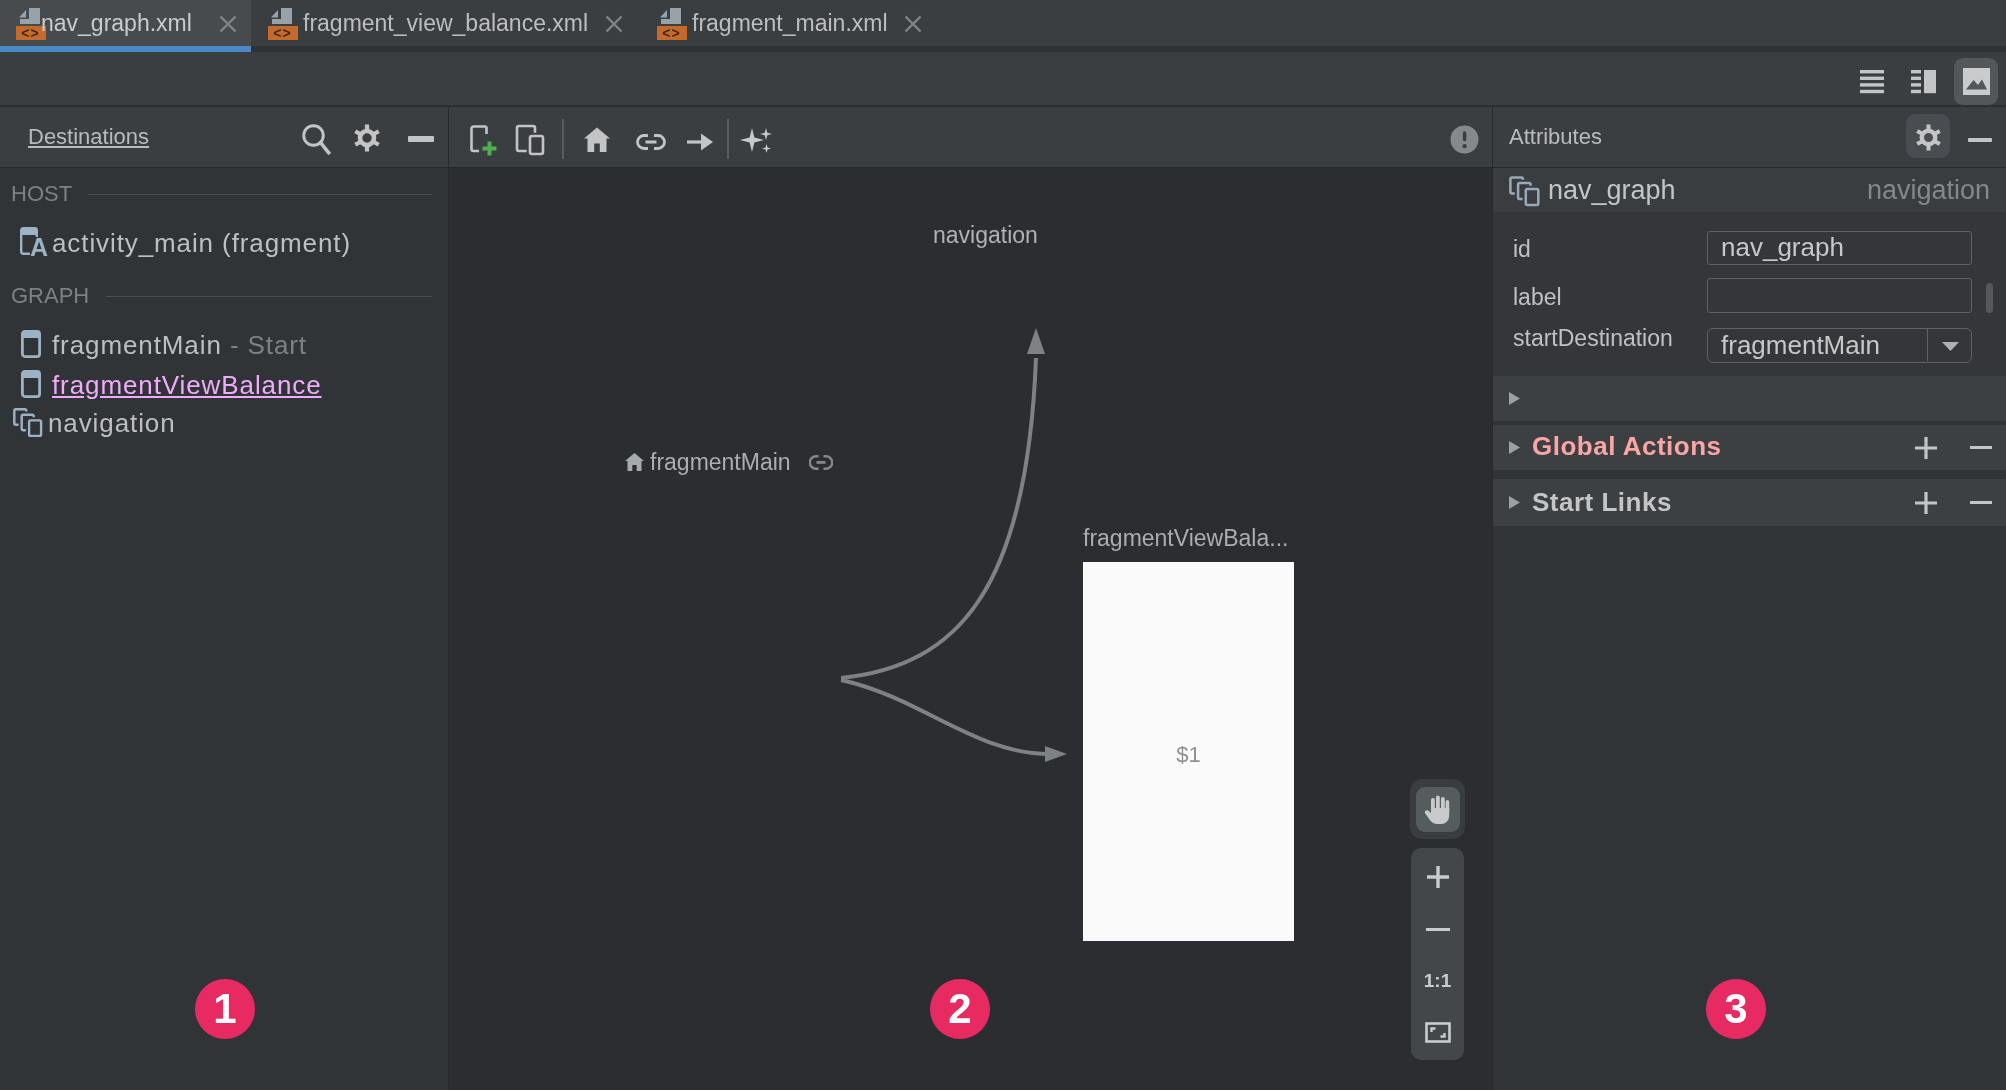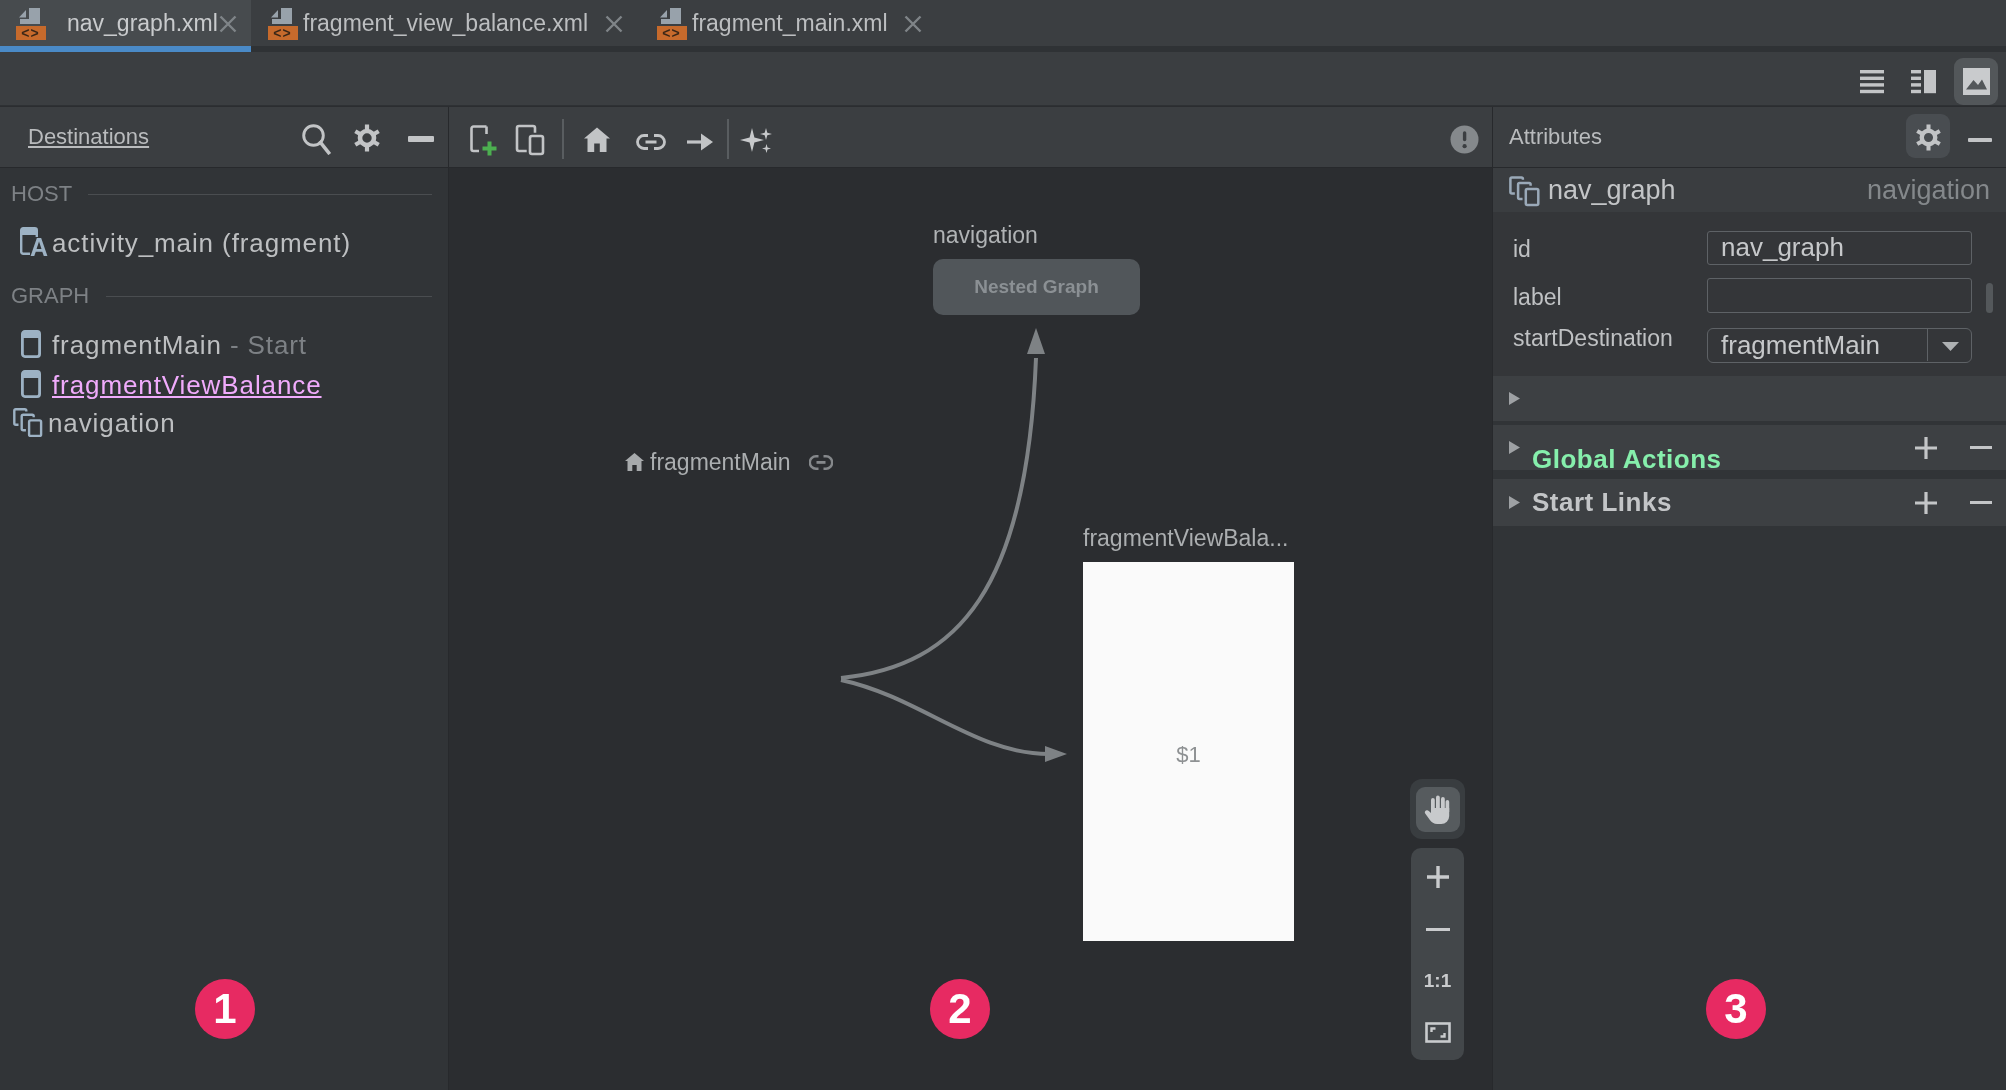--- a/index.html
+++ b/index.html
@@ -26,21 +26,21 @@
   <polygon points="13,0 24,0 24,16 4,16 4,11 13,11" fill="#98a2ab"></polygon>
   <rect x="0" y="18" width="30" height="14" fill="#c66a2c"></rect>
   <text x="14.5" y="29.5" font-size="14" font-weight="bold" fill="#3b2717" text-anchor="middle" font-family="Liberation Sans" letter-spacing="1">&lt;&gt;</text>
 </svg>
 <svg class="abs" style="left:657px;top:8px;" width="30" height="32" viewBox="0 0 30 32">
   <polygon points="3,9.5 10,2 10,9.5" fill="#98a2ab"></polygon>
   <polygon points="13,0 24,0 24,16 4,16 4,11 13,11" fill="#98a2ab"></polygon>
   <rect x="0" y="18" width="30" height="14" fill="#c66a2c"></rect>
   <text x="14.5" y="29.5" font-size="14" font-weight="bold" fill="#3b2717" text-anchor="middle" font-family="Liberation Sans" letter-spacing="1">&lt;&gt;</text>
 </svg>
-<div class="abs" style="left:67px;top:0;height:46px;line-height:46px;font-size:23px;color:#c9cbcd;">nav_graph.xml</div>
+<div class="abs" style="left:41px;top:0;height:46px;line-height:46px;font-size:23px;color:#c9cbcd;">nav_graph.xml</div>
 <div class="abs" style="left:303px;top:0;height:46px;line-height:46px;font-size:23px;color:#bcbec0;">fragment_view_balance.xml</div>
 <div class="abs" style="left:692px;top:0;height:46px;line-height:46px;font-size:23px;color:#bcbec0;">fragment_main.xml</div>
 <svg class="abs" style="left:219px;top:15px;" width="18" height="18" viewBox="0 0 18 18">
     <path d="M1.5 1.5 L16.5 16.5 M16.5 1.5 L1.5 16.5" stroke="#7f8488" stroke-width="2.4" fill="none"></path>
   </svg>
 <svg class="abs" style="left:605px;top:15px;" width="18" height="18" viewBox="0 0 18 18">
     <path d="M1.5 1.5 L16.5 16.5 M16.5 1.5 L1.5 16.5" stroke="#7f8488" stroke-width="2.4" fill="none"></path>
   </svg>
 <svg class="abs" style="left:904px;top:15px;" width="18" height="18" viewBox="0 0 18 18">
     <path d="M1.5 1.5 L16.5 16.5 M16.5 1.5 L1.5 16.5" stroke="#7f8488" stroke-width="2.4" fill="none"></path>
@@ -173,21 +173,20 @@
 <div class="abs" id="canvas" style="left:449px;top:168px;width:1043px;height:922px;background:#2b2d30;">
 
   <svg class="abs" style="left:0;top:0;" width="1043" height="922" viewBox="0 0 1043 922">
     <path d="M392 510 C 510 498, 578 420, 587 190" stroke="#7e8285" stroke-width="4" fill="none"></path>
     <polygon points="587,160 578,186 596,186" fill="#7e8285"></polygon>
     <path d="M392 512 C 471 529, 526 586, 600 586" stroke="#7e8285" stroke-width="4" fill="none"></path>
     <polygon points="618,586 596,578 596,594" fill="#7e8285"></polygon>
   </svg>
 
   <div class="abs" style="left:484px;top:55px;height:24px;line-height:24px;font-size:23px;color:#b0b3b5;">navigation</div>
-  <div class="abs" style="left:484px;top:91px;width:207px;height:56px;background:#51565a;border-radius:10px;color:#8b9094;font-size:19px;font-weight:bold;text-align:center;line-height:56px;">Nested Graph</div>
 
   <svg class="abs" style="left:175px;top:284px;" width="21" height="20" viewBox="0 0 21 20">
     <path d="M10.5 1 L20 9 H17.5 V19 H12.7 V13 H8.3 V19 H3.5 V9 H1 Z" fill="#a7aaac"></path>
   </svg>
   <div class="abs" style="left:201px;top:281px;height:26px;line-height:26px;font-size:23px;color:#abaeb0;">fragmentMain</div>
   <svg class="abs" style="left:360px;top:287px;" width="24" height="15" viewBox="0 0 24 15">
     <path d="M9.5 1.3 H7 a6.2 6.2 0 0 0 0 12.4 H9.5" stroke="#85888b" stroke-width="2.5" fill="none"></path>
     <path d="M14.5 1.3 H17 a6.2 6.2 0 0 1 0 12.4 H14.5" stroke="#85888b" stroke-width="2.5" fill="none"></path>
     <rect x="7.5" y="6" width="9" height="2.8" fill="#85888b"></rect>
   </svg>
@@ -255,21 +254,21 @@
 
   <div class="abs" style="left:0;top:208px;width:513px;height:45px;background:#3d4043;">
     <svg class="abs" style="left:16px;top:16px;" width="11" height="13" viewBox="0 0 11 13">
         <polygon points="0,0 11,6.5 0,13" fill="#9ea1a4"></polygon>
       </svg>
   </div>
   <div class="abs" style="left:0;top:257px;width:513px;height:45px;background:#3d4043;">
     <svg class="abs" style="left:16px;top:16px;" width="11" height="13" viewBox="0 0 11 13">
         <polygon points="0,0 11,6.5 0,13" fill="#9ea1a4"></polygon>
       </svg>
-    <div class="abs" style="left:39px;top:19px;height:30px;line-height:30px;font-size:26px;font-weight:bold;letter-spacing:0.5px;color:#86efac;">Global Actions</div>
+    <div class="abs" style="left:39px;top:6px;height:30px;line-height:30px;font-size:26px;font-weight:bold;letter-spacing:0.5px;color:#fca5a5;">Global Actions</div>
     <svg class="abs" style="left:420px;top:10px;" width="26" height="26" viewBox="0 0 26 26">
         <path d="M13 2 V24 M2 13 H24" stroke="#c3c5c7" stroke-width="3.2"></path>
       </svg>
     <div class="abs" style="left:477px;top:21px;width:22px;height:3.4px;background:#c3c5c7;"></div>
   </div>
   <div class="abs" style="left:0;top:311px;width:513px;height:47px;background:#3d4043;">
     <svg class="abs" style="left:16px;top:17px;" width="11" height="13" viewBox="0 0 11 13">
         <polygon points="0,0 11,6.5 0,13" fill="#9ea1a4"></polygon>
       </svg>
     <div class="abs" style="left:39px;top:8px;height:30px;line-height:30px;font-size:26px;font-weight:bold;letter-spacing:0.5px;color:#c3c5c7;">Start Links</div>

